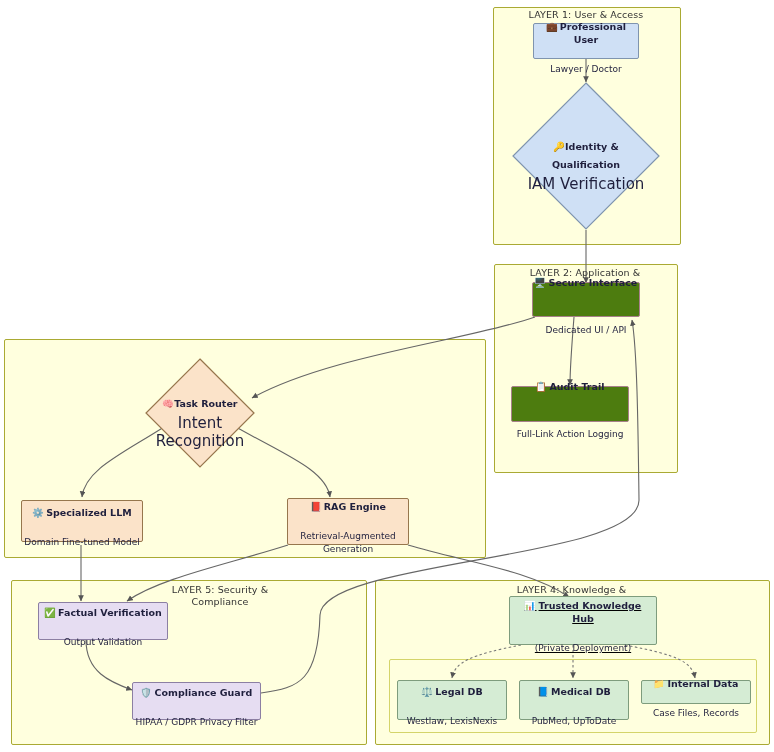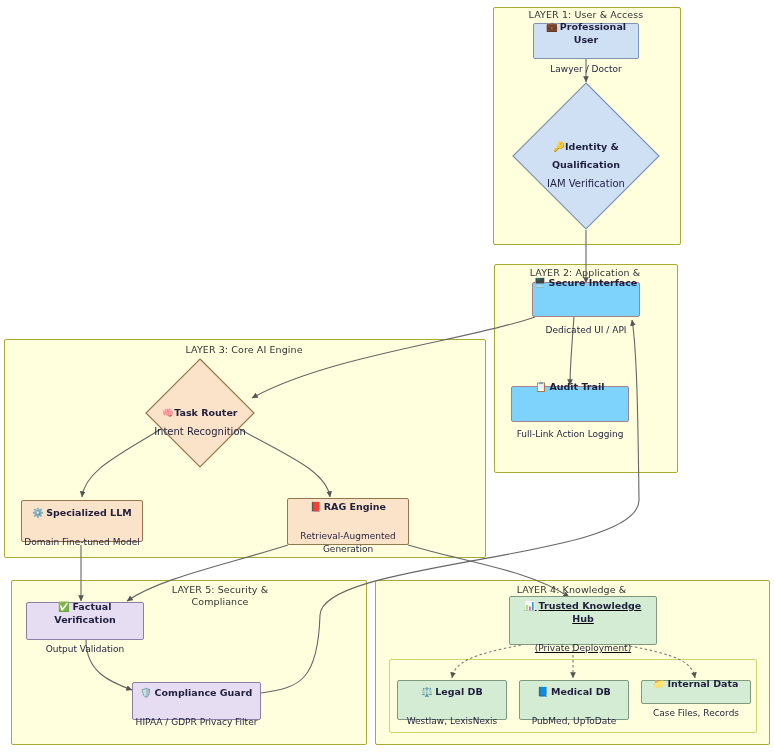--- a/index.html
+++ b/index.html
@@ -68,21 +68,21 @@
     font-size: 9px;
     color: #1f1f3d;
     white-space: pre-line;
     margin-top: 17px;
   }
   .node .ico {
     font-size: 9.5px;
     margin-right: 2px;
   }
   .fill-blue  { background: #cfe0f5; border-color: #7f94ae; }
-  .fill-pink  { background: #7dd3fc; border-color: #a8808a; gap: 18px; }
+  .fill-pink  { background: #4d7c0f; border-color: #a8808a; gap: 18px; }
   .fill-tan   { background: #fbe3c9; border-color: #96764d; }
   .fill-lav   { background: #e6ddf2; border-color: #8c7fa3; }
   .fill-green { background: #d5ecd4; border-color: #7e9c7d; }
 
   .diamond-wrap {
     position: absolute;
     z-index: 3;
   }
   .diamond-shape {
     position: absolute;
@@ -102,21 +102,21 @@
     text-align: center;
     line-height: 18px;
   }
   .diamond-text .title {
     font-size: 9.5px;
     font-weight: bold;
     color: #1f1f3d;
     white-space: pre-line;
   }
   .diamond-text .sub {
-    font-size: 10px;
+    font-size: 15px;
     color: #1f1f3d;
     margin-top: 1px;
   }
   .subcluster {
     position: absolute;
     background: #ffffde;
     border: 1px solid #d4d46a;
     border-radius: 2px;
     z-index: 1;
   }
@@ -126,21 +126,20 @@
 
 <div id="canvas">
 
   <div class="cluster" style="left:493px; top:7px; width:186px; height:236px;"></div>
   <div class="cluster-label" style="left:493px; top:9px; width:186px;">LAYER 1: User &amp; Access</div>
 
   <div class="cluster" style="left:494px; top:264px; width:182px; height:207px;"></div>
   <div class="cluster-label" style="left:494px; top:267px; width:182px;">LAYER 2: Application &amp;</div>
 
   <div class="cluster" style="left:4px; top:339px; width:480px; height:217px;"></div>
-  <div class="cluster-label" style="left:4px; top:344px; width:480px;">LAYER 3: Core AI Engine</div>
 
   <div class="cluster" style="left:11px; top:580px; width:354px; height:163px;"></div>
   <div class="cluster-label" style="left:95px; top:584px; width:250px;">LAYER 5: Security &amp;
 Compliance</div>
 
   <div class="cluster" style="left:375px; top:580px; width:393px; height:163px;"></div>
   <div class="cluster-label" style="left:375px; top:584px; width:393px;">LAYER 4: Knowledge &amp;</div>
 
   <div class="subcluster" style="left:389px; top:659px; width:366px; height:72px;"></div>
 
@@ -236,21 +235,21 @@
   </div>
 
   <div class="node fill-tan" style="left:287px; top:498px; width:122px; height:47px;">
     <div class="title">
       <span class="ico">📕</span><span>RAG Engine</span>
     </div>
     <div class="sub">Retrieval-Augmented
 Generation</div>
   </div>
 
-  <div class="node fill-lav" style="left:26px; top:602px; width:118px; height:38px;">
+  <div class="node fill-lav" style="left:38px; top:602px; width:130px; height:38px;">
     <div class="title">
       <span class="ico">✅</span><span>Factual Verification</span>
     </div>
     <div class="sub">Output Validation</div>
   </div>
 
   <div class="node fill-lav" style="left:132px; top:682px; width:129px; height:38px;">
     <div class="title">
       <span class="ico">🛡️</span><span>Compliance Guard</span>
     </div>

